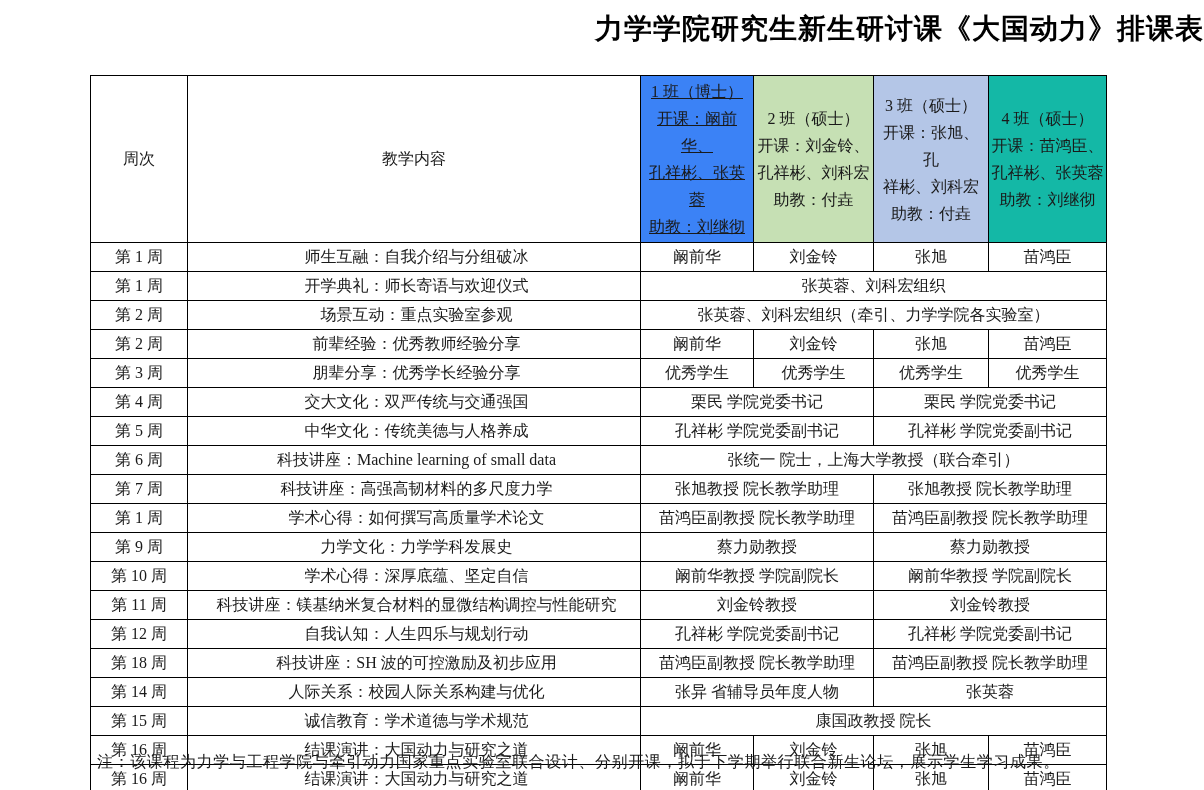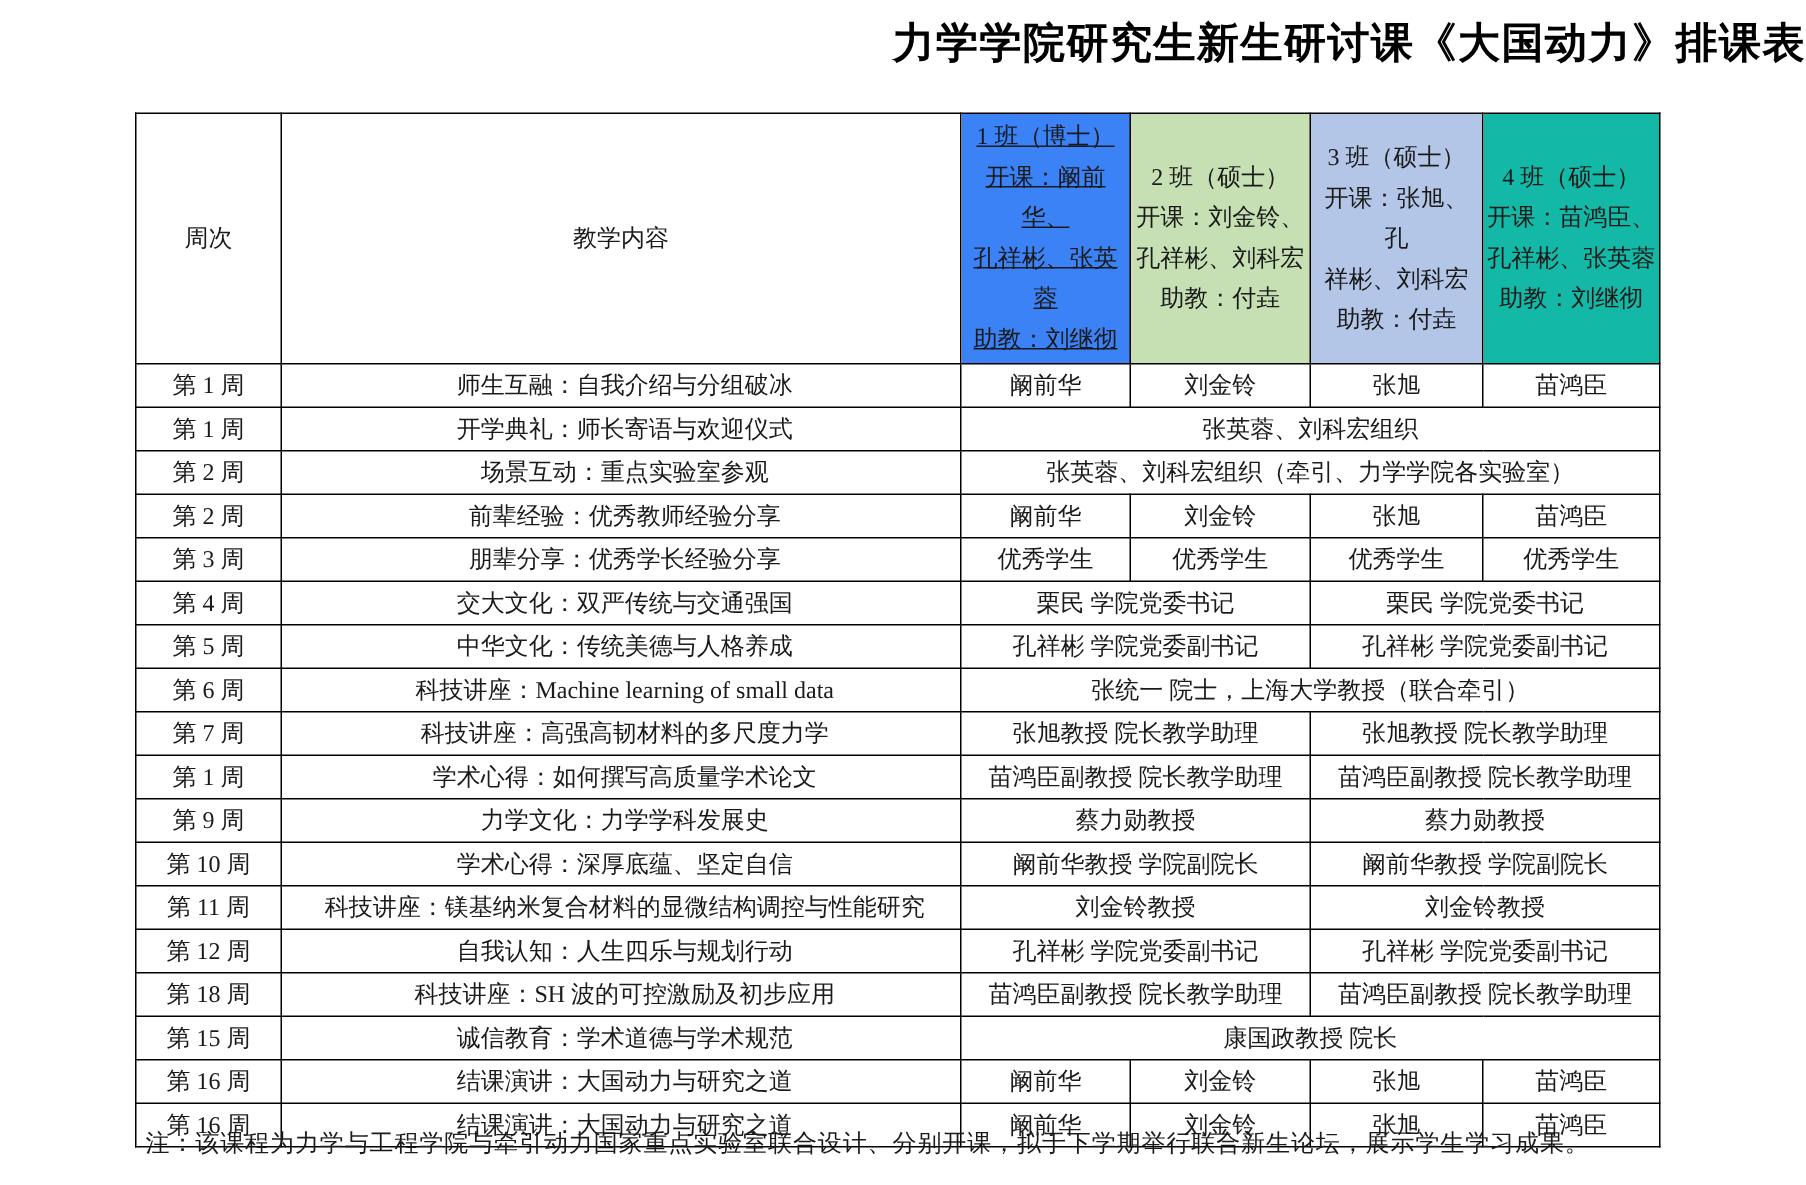--- a/index.html
+++ b/index.html
@@ -175,20 +175,26 @@
       <td class="data-cell" colspan="2">孔祥彬  学院党委副书记</td>
       <td class="data-cell" colspan="2">孔祥彬  学院党委副书记</td>
     </tr>
     <tr class="data-row">
       <td class="week-cell">第 18 周</td>
       <td class="content-cell">科技讲座：SH 波的可控激励及初步应用</td>
       <td class="data-cell" colspan="2">苗鸿臣副教授  院长教学助理</td>
       <td class="data-cell" colspan="2">苗鸿臣副教授  院长教学助理</td>
     </tr>
     <tr class="data-row">
+      <td class="week-cell">第 14 周</td>
+      <td class="content-cell">人际关系：校园人际关系构建与优化</td>
+      <td class="data-cell" colspan="2">张异  省辅导员年度人物</td>
+      <td class="data-cell" colspan="2">张英蓉</td>
+    </tr>
+    <tr class="data-row">
       <td class="week-cell">第 15 周</td>
       <td class="content-cell">诚信教育：学术道德与学术规范</td>
       <td class="data-cell" colspan="4">康国政教授  院长</td>
     </tr>
     <tr class="data-row">
       <td class="week-cell">第 16 周</td>
       <td class="content-cell">结课演讲：大国动力与研究之道</td>
       <td class="data-cell">阚前华</td>
       <td class="data-cell">刘金铃</td>
       <td class="data-cell">张旭</td>

